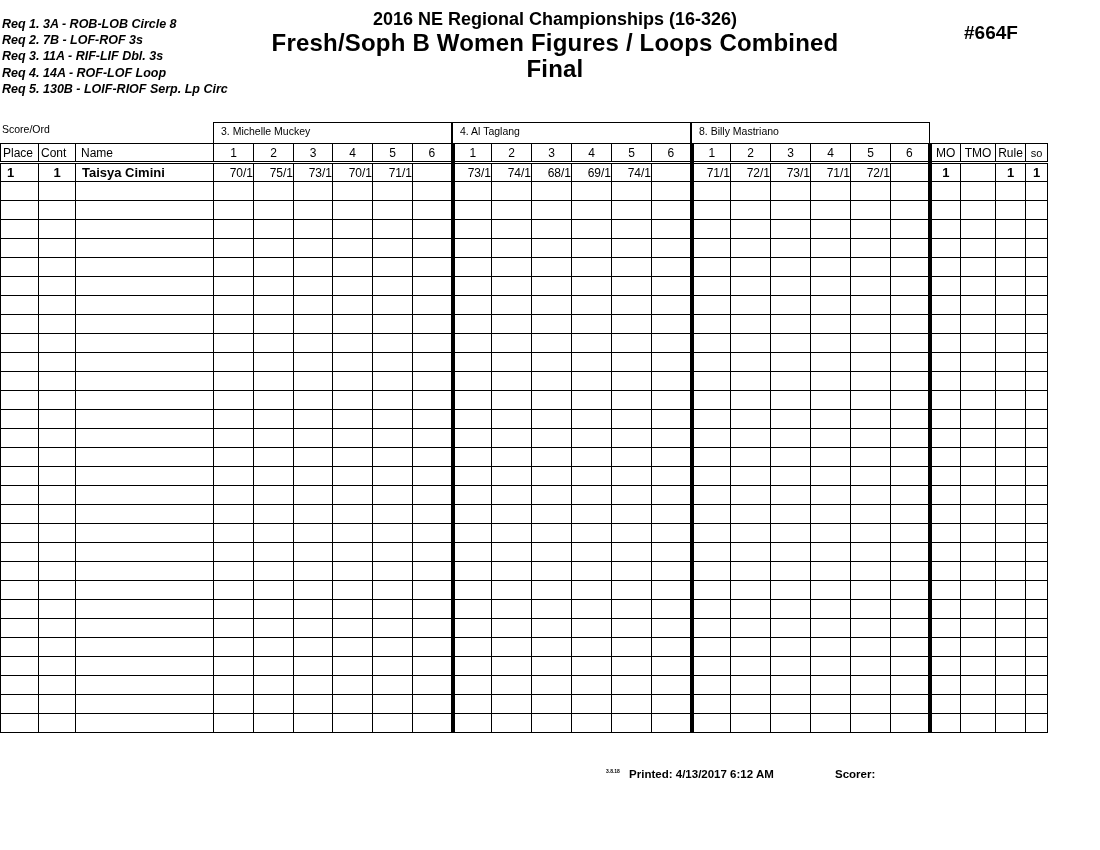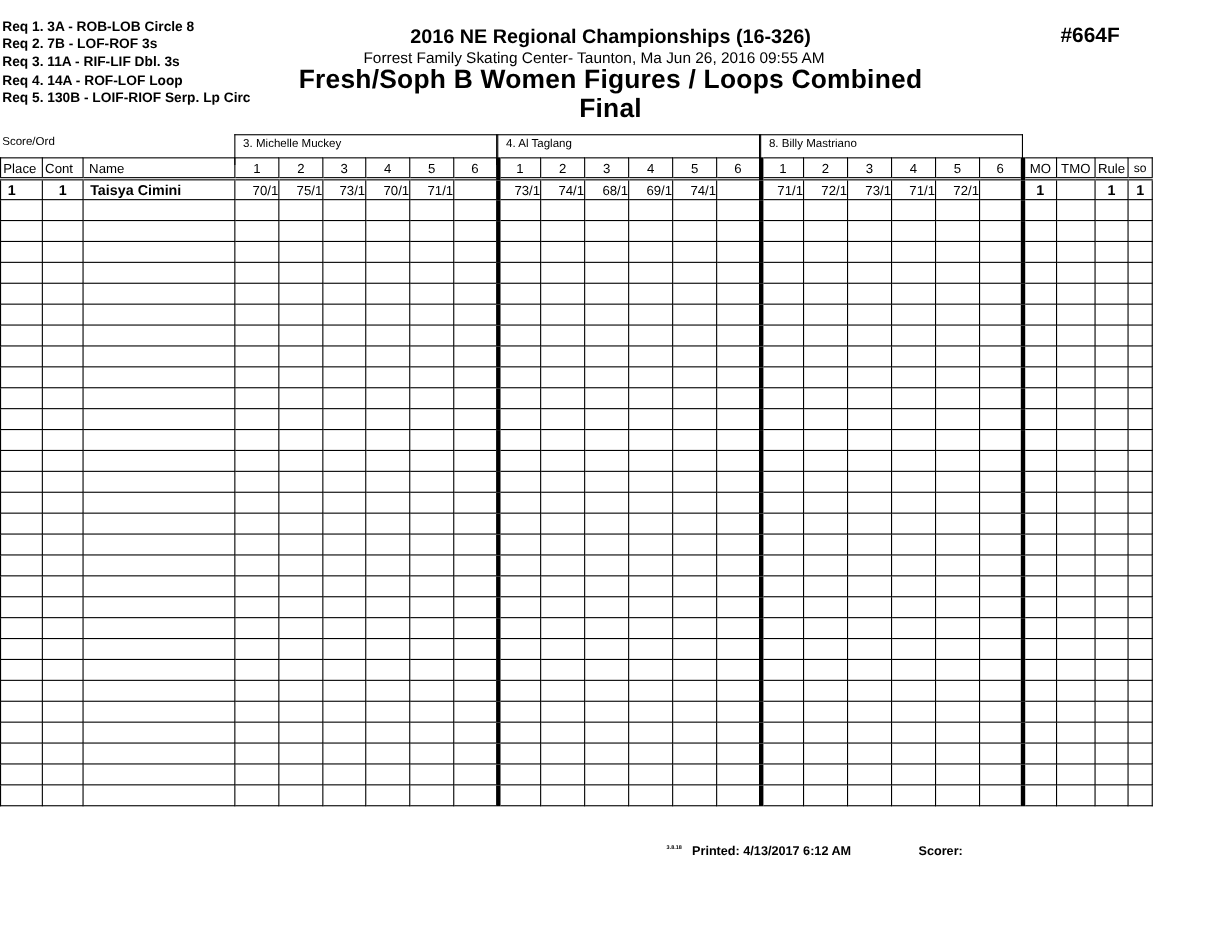--- a/index.html
+++ b/index.html
@@ -1,19 +1,19 @@
 <!DOCTYPE html>
 <html><head>
 <meta charset="utf-8">
 <style>
   html, body { margin:0; padding:0; background:#ffffff; }
   body { width:1100px; height:850px; position:relative; overflow:hidden; font-family:"Liberation Sans", sans-serif; color:#000; }
   .reqs { position:absolute; left:2px; top:16px; font-weight:bold; font-size:12.5px; line-height:16.2px; }
-  .reqs div { white-space:nowrap; }
-  .title-block { position:absolute; left:270px; top:22px; width:570px; text-align:center; }
+  .reqs div { white-space:nowrap;font-style:italic; }
+  .title-block { position:absolute; left:270px; top:8px; width:570px; text-align:center; }
   .t1 { font-weight:bold; font-size:18px; line-height:22px; }
   .t2 { font-size:14px; line-height:16px; margin-left:-30px; }
   .t3 { font-weight:bold; font-size:24px; line-height:26px; letter-spacing:0.2px; }
   .t4 { font-size:17px; line-height:22px; }
   .event-no { position:absolute; left:964px; top:22px; font-weight:bold; font-size:19px; }
   .score-ord { position:absolute; left:2px; top:123px; font-size:10.5px; }
   .judge-box { position:absolute; top:122px; height:28px; border:1px solid #000; border-bottom:none; box-sizing:border-box; font-size:10.5px; padding:2px 0 4px 7px; }
   table.grid { position:absolute; left:0; top:143px; border-collapse:collapse; table-layout:fixed; }
   table.grid td, table.grid th { border:1px solid #000; height:19px; padding:0; font-size:12px; box-sizing:border-box; overflow:hidden; white-space:nowrap; }
   table.grid th { font-weight:normal; text-align:center; border-bottom:3px double #000;margin-top:28px; }
@@ -33,21 +33,20 @@
 <div class="reqs">
   <div>Req  1.  3A - ROB-LOB Circle 8</div>
   <div>Req  2.  7B - LOF-ROF 3s</div>
   <div>Req  3.  11A - RIF-LIF Dbl. 3s</div>
   <div>Req  4.  14A - ROF-LOF Loop</div>
   <div>Req  5.  130B - LOIF-RIOF Serp. Lp Circ</div>
 </div>
 
 <div class="title-block">
   <div class="t1">2016 NE Regional Championships (16-326)</div>
-  <div class="t2">Forrest Family Skating Center- Taunton, Ma  Jun 26, 2016  09:55 AM</div>
   <div class="t3">Fresh/Soph B Women Figures / Loops Combined Final</div>
 </div>
 
 <div class="event-no">#664F</div>
 
 <div class="score-ord">Score/Ord</div>
 
 <div class="judge-box" style="left:213px;width:239px;">3.  Michelle Muckey</div>
 <div class="judge-box" style="left:452px;width:239px;">4.  Al Taglang</div>
 <div class="judge-box" style="left:691px;width:239px;">8.  Billy Mastriano</div>

